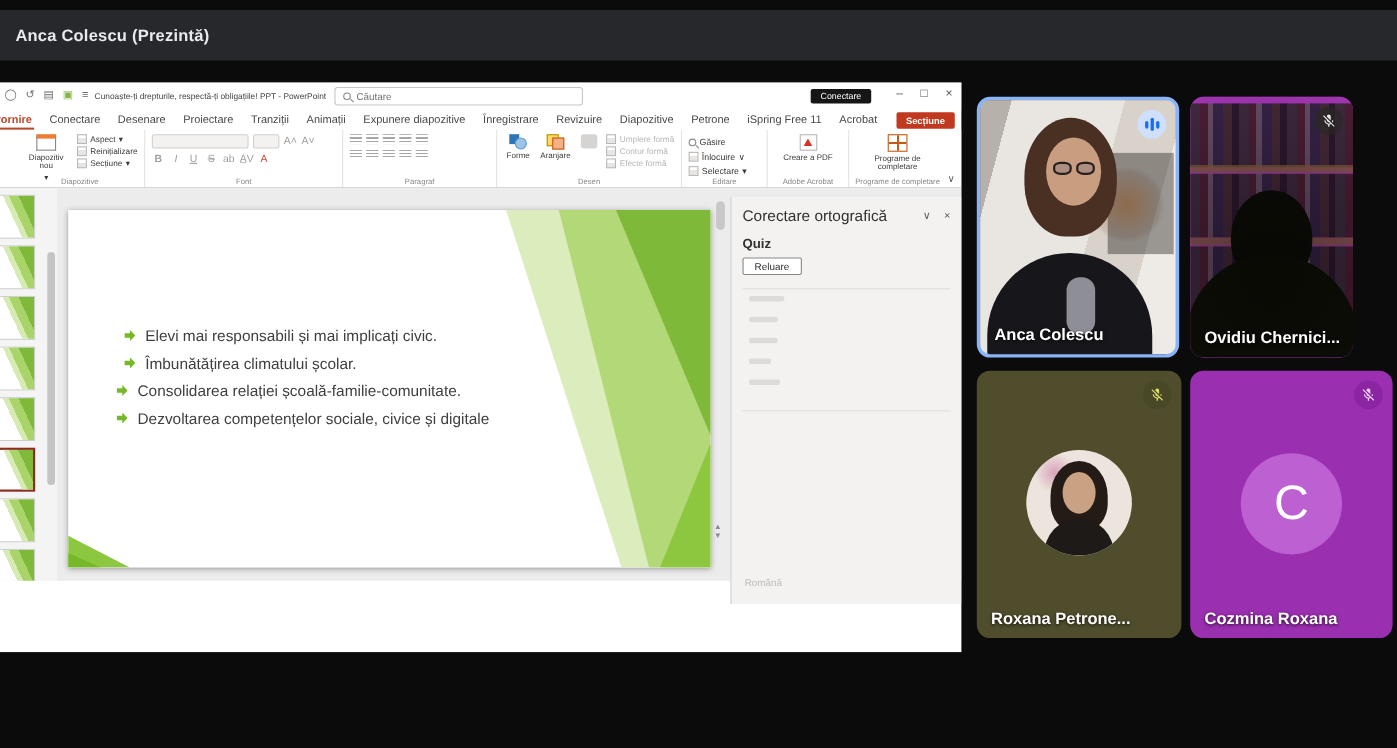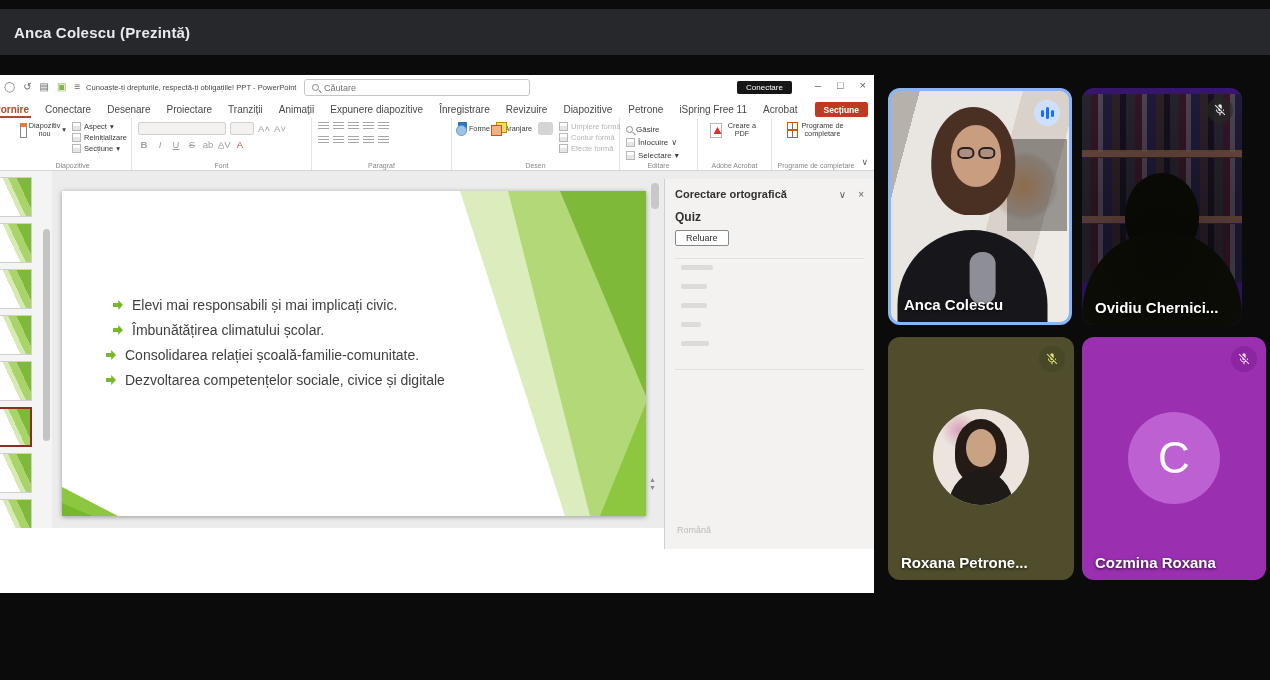--- a/index.html
+++ b/index.html
@@ -29,21 +29,21 @@
   .tabrow { position:absolute; left:-14px; top:26px; height:17px; display:flex; align-items:flex-end; }
   .tab { font-size:10px; color:#4a4846; padding:2px 8px 3px; position:relative; white-space:nowrap; }
   .tab.sel { color:#b7472a; font-weight:700; }
   .tab.sel::after { content:""; position:absolute; left:6px; right:6px; bottom:0; height:2px; background:#b7472a; }
   .share-btn { position:absolute; right:6px; top:27px; height:15px; background:#c13a1f; color:#fff; font-size:8.5px; font-weight:700; border-radius:2px; padding:0 9px; display:flex; align-items:center; gap:3px; }
 
   
   .ribbon { position:absolute; left:0; top:43px; width:100%; height:53px; background:#fff; border-bottom:1px solid #d8d6d4; display:flex; padding-left:14px; }
   .rgroup { position:relative; border-right:1px solid #e6e4e2; padding:4px 6px 11px; display:flex; gap:6px; align-items:flex-start; }
   .glabel { position:absolute; bottom:1px; left:0; right:0; text-align:center; font-size:7px; color:#8a8886; }
-  .bigbtn { display:flex; align-items:center; font-size:7.3px; color:#3b3a39; width:46px; text-align:center; line-height:1.15; gap:2px; }
+  .bigbtn { display:flex; flex-direction:column; align-items:center; font-size:7.3px; color:#3b3a39; width:46px; text-align:center; line-height:1.15; gap:2px; }
   .bigbtn.dis { color:#b3b1af; }
   .minicol { display:flex; flex-direction:column; gap:2px; }
   .minirow { font-size:7.5px; color:#3b3a39; display:flex; gap:3px; align-items:center; white-space:nowrap; }
   .minirow.dis { color:#b8b6b4; }
   .mi { width:9px; height:9px; border:1px solid #b9b7b5; background:linear-gradient(180deg,#fff 40%,#e8e6e4 40%); flex:0 0 auto; }
   .ic-newslide { width:18px; height:15px; border:1px solid #8a8886; background:#fff; border-top:4px solid #ed7d31; }
   .fontbox { width:88px; height:13px; border:1px solid #d2d0ce; background:#f3f2f1; border-radius:2px; }
   .sizebox { width:24px; height:13px; border:1px solid #d2d0ce; background:#f3f2f1; border-radius:2px; }
   .fbtn { font-size:9.5px; color:#a19f9d; width:12px; text-align:center; }
   .rowline { display:flex; gap:4px; align-items:center; }
@@ -75,21 +75,21 @@
   .bullet { display:flex; align-items:center; margin-bottom:9px; font-size:14px; color:#3f3f3f; }
   .bullet.ind { padding-left:7px; }
   .arr { width:10px; height:10px; background:#76b82a; clip-path:polygon(0 30%,52% 30%,52% 0,100% 50%,52% 100%,52% 70%,0 70%); margin-right:9px; flex:0 0 auto; }
 
   .vscroll { position:absolute; left:651px; top:6px; width:8px; height:340px; }
   .vthumb { position:absolute; left:0; top:6px; width:8px; height:26px; background:#c8c8c8; border-radius:4px; }
   .pgarrows { position:absolute; left:649px; top:305px; font-size:7px; color:#8a8a8a; line-height:8px; text-align:center; }
 
   .pane { position:absolute; left:664px; top:8px; width:210px; height:370px; background:#f3f2f1; border-left:1px solid #d2d0ce; }
   .pane-head { display:flex; align-items:center; padding:9px 10px 0; }
-  .pane-head .pt { font-size:11px; font-weight:700; color:#323130; flex:1; }
+  .pane-head .pt { font-size:14px; font-weight:400; color:#323130; flex:1; }
   .pane-head .pic { font-size:10px; color:#605e5c; margin-left:12px; }
   .pane-word { font-size:12px; font-weight:700; color:#323130; margin:10px 0 0 10px; }
   .pane-btn { display:inline-block; margin:6px 0 0 10px; font-size:9px; color:#323130; background:#fff; border:1px solid #8a8886; border-radius:2px; padding:2px 10px; }
   .pane-list { margin:12px 10px 0; height:112px; border-top:1px solid #e1dfdd; border-bottom:1px solid #e1dfdd; padding:6px 0 0 6px; }
   .pbar { height:5px; background:#dcdbd9; border-radius:2px; margin-bottom:14px; }
   .pane-lang { position:absolute; left:12px; top:346px; font-size:9px; color:#bdbbb9; }
 
   
   .tile { position:absolute; border-radius:12px; overflow:hidden; }
   .tile .nm { position:absolute; left:13px; bottom:9px; color:#fff; font-size:15px; font-weight:700; text-shadow:0 1px 3px rgba(0,0,0,.8); z-index:4; }
@@ -99,21 +99,21 @@
   .t1 { left:888px; top:88px; width:184px; height:237px; border:3px solid #8ab4f8; background:linear-gradient(105deg,#b6b1ab 0 12%,#e9e6e1 12% 55%,#d8d2cb 55% 78%,#eeebe7 78%); }
   .t1 .pic1 { position:absolute; inset:0; }
   .pic1 .warm { position:absolute; right:10px; top:60px; width:70px; height:70px; background:radial-gradient(circle,rgba(216,122,40,.6),rgba(120,60,30,.15) 60%,transparent 70%); }
   .pic1 .frame { position:absolute; right:2px; top:48px; width:60px; height:92px; background:rgba(52,46,42,.45); }
   .pic1 .hair { position:absolute; left:50%; top:16px; transform:translateX(-58%); width:84px; height:108px; border-radius:50% 50% 44% 44%; background:#4a2f23; }
   .pic1 .face { position:absolute; left:50%; top:34px; transform:translateX(-58%); width:50px; height:62px; border-radius:50%; background:#c99d80; }
   .pic1 .glasses { position:absolute; left:50%; top:56px; transform:translateX(-58%); width:46px; height:13px; display:flex; gap:4px; justify-content:center; }
   .pic1 .glasses i { width:17px; height:12px; border:2px solid #27201c; border-radius:40%; background:rgba(90,100,130,.25); }
   .pic1 .body { position:absolute; left:50%; bottom:0; transform:translateX(-55%); width:150px; height:92px; border-radius:55% 55% 0 0/90% 90% 0 0; background:#17171b; }
   .pic1 .scarf { position:absolute; left:50%; bottom:18px; transform:translateX(-40%); width:26px; height:52px; border-radius:12px; background:#8e8e96; }
-  .t2 { left:1082px; top:88px; width:160px; height:237px; background:#4c1d95; }
+  .t2 { left:1082px; top:88px; width:148px; height:237px; background:#d946ef; }
   .shelfband { position:absolute; left:0; right:0; height:58px; opacity:.8;
       background:repeating-linear-gradient(90deg,#57604f 0 9px,#7d3b35 9px 16px,#cfc9bc 16px 21px,#3f4a6b 21px 30px,#6b5a3a 30px 38px,#23281f 38px 44px); }
   .shelfband.dim { filter:brightness(.55); }
   .board { position:absolute; left:0; right:0; height:7px; background:#a87c46; opacity:.75; }
   .t2 .sil-head { position:absolute; left:50%; top:36%; transform:translateX(-50%); width:74px; height:86px; border-radius:50% 50% 46% 46%; background:#101208; }
   .t2 .sil-body { position:absolute; left:50%; bottom:0; transform:translateX(-50%); width:160px; height:92px; border-radius:46% 46% 0 0/90% 90% 0 0; background:#131509; }
   .t2 .shade { position:absolute; inset:0; background:radial-gradient(circle at 50% 70%, rgba(0,0,0,.55), rgba(0,0,0,.25)); }
   .mut { background:rgba(38,40,36,.62); color:#e8eaed; }
   .t3 .mut { background:rgba(70,70,36,.7); color:#dde06e; }
   .t4 .mut { background:rgba(130,30,150,.55); color:#f2d7fa; }

